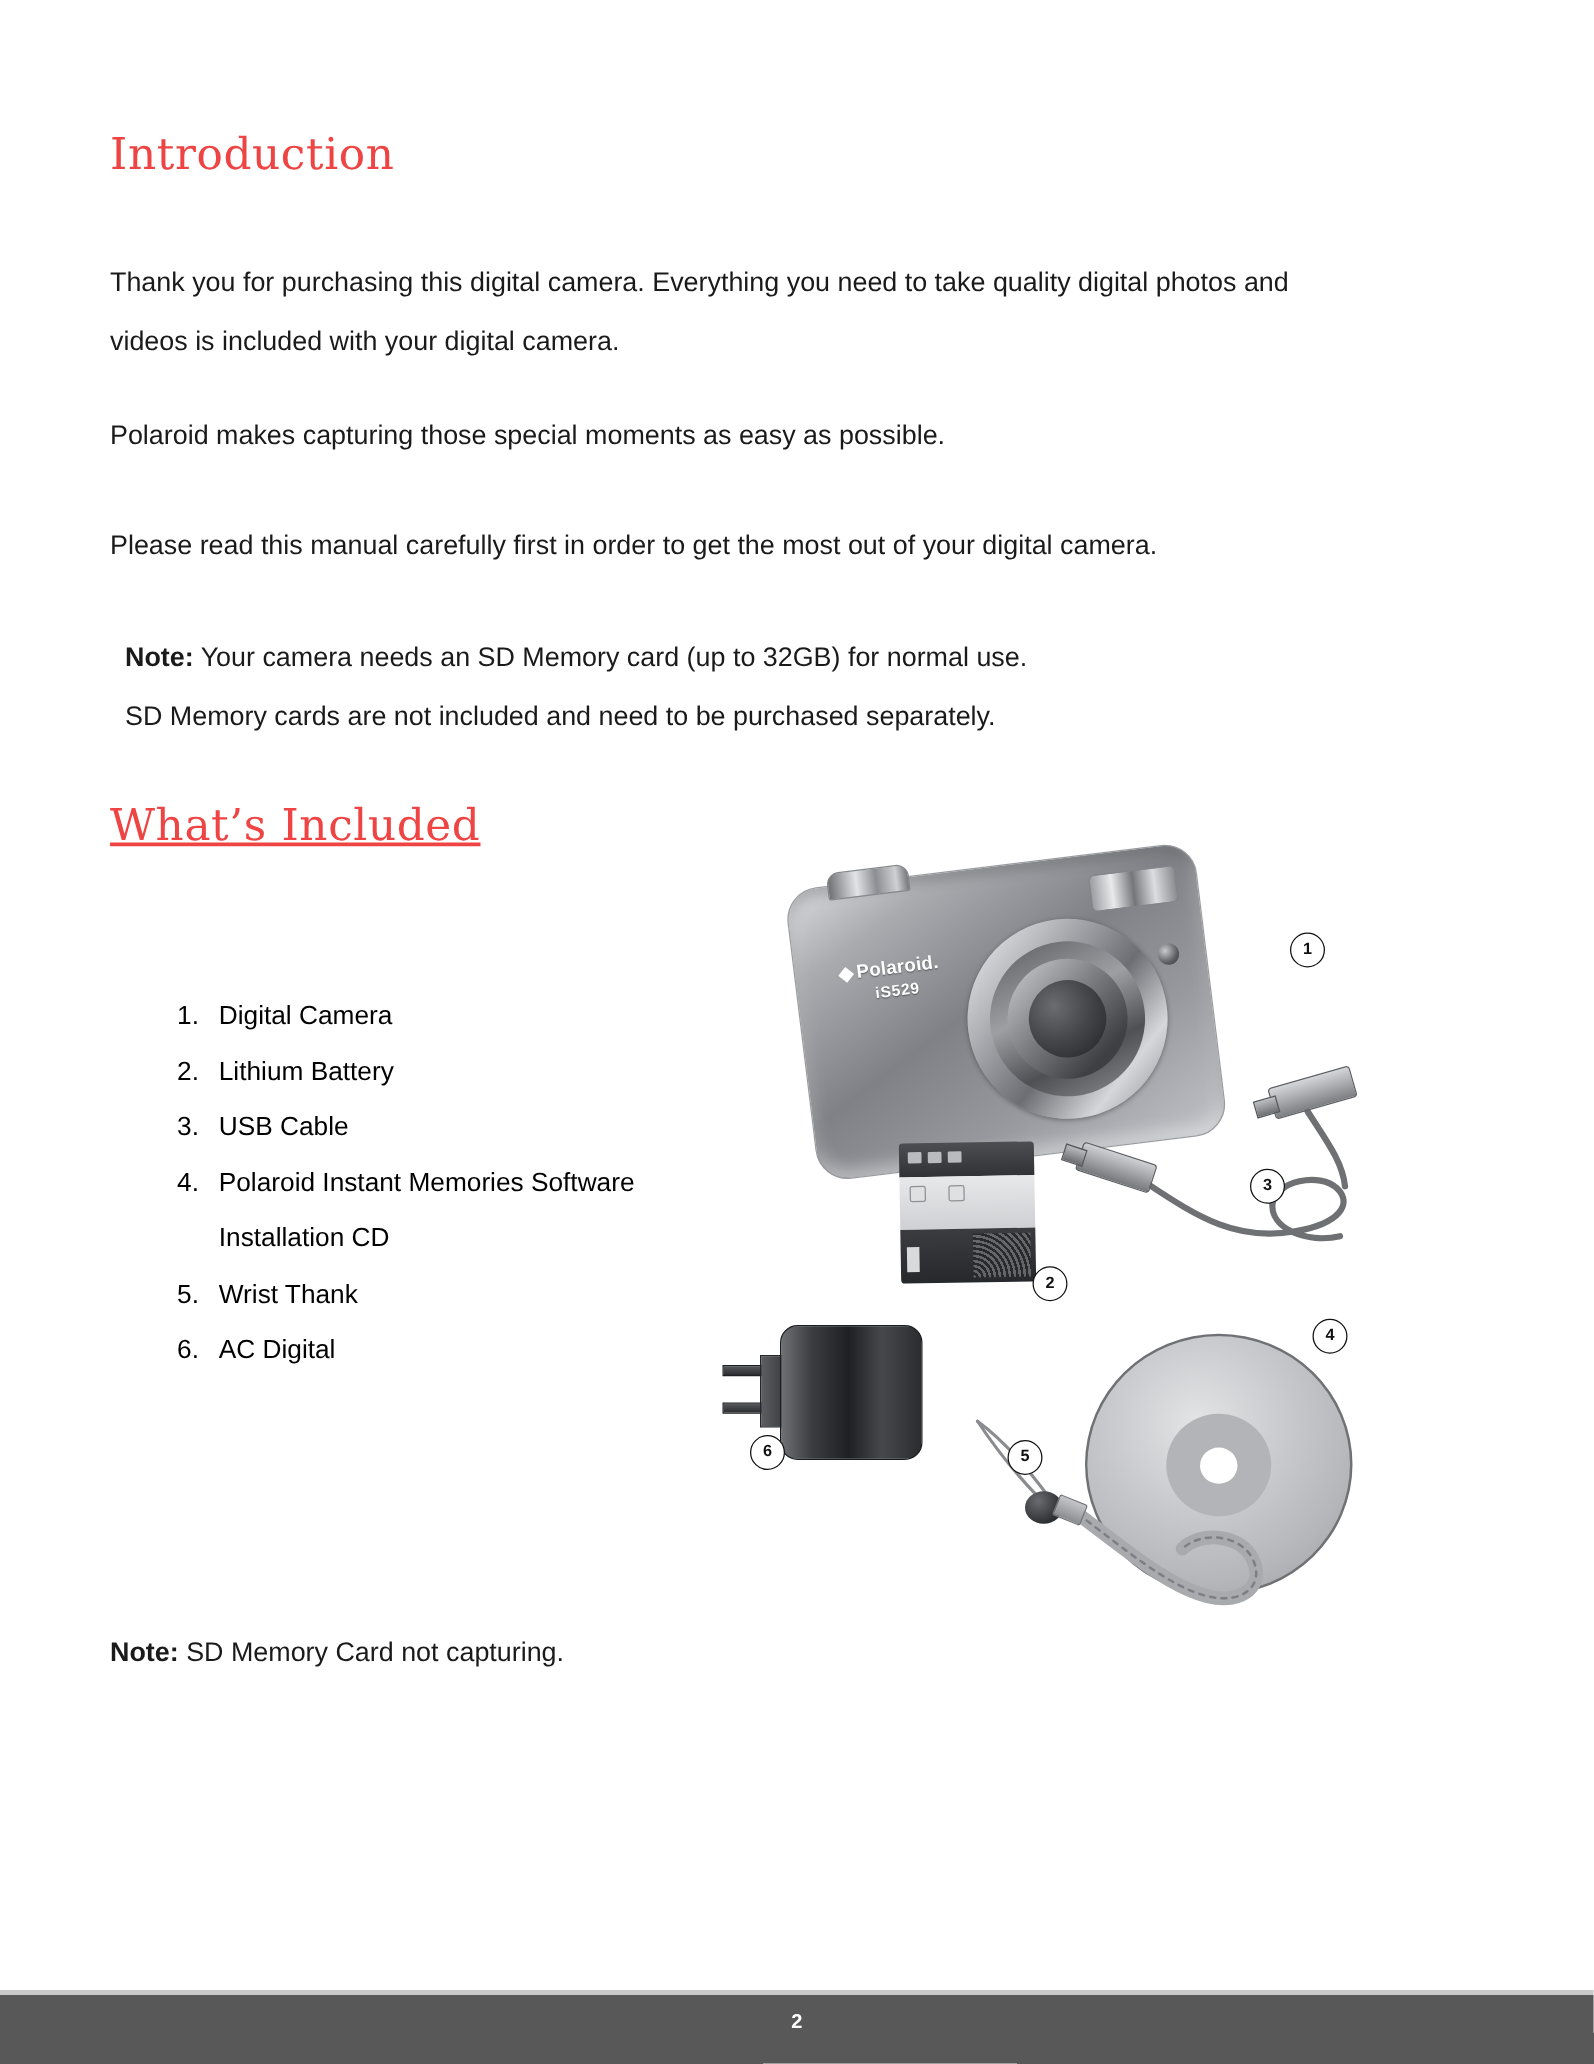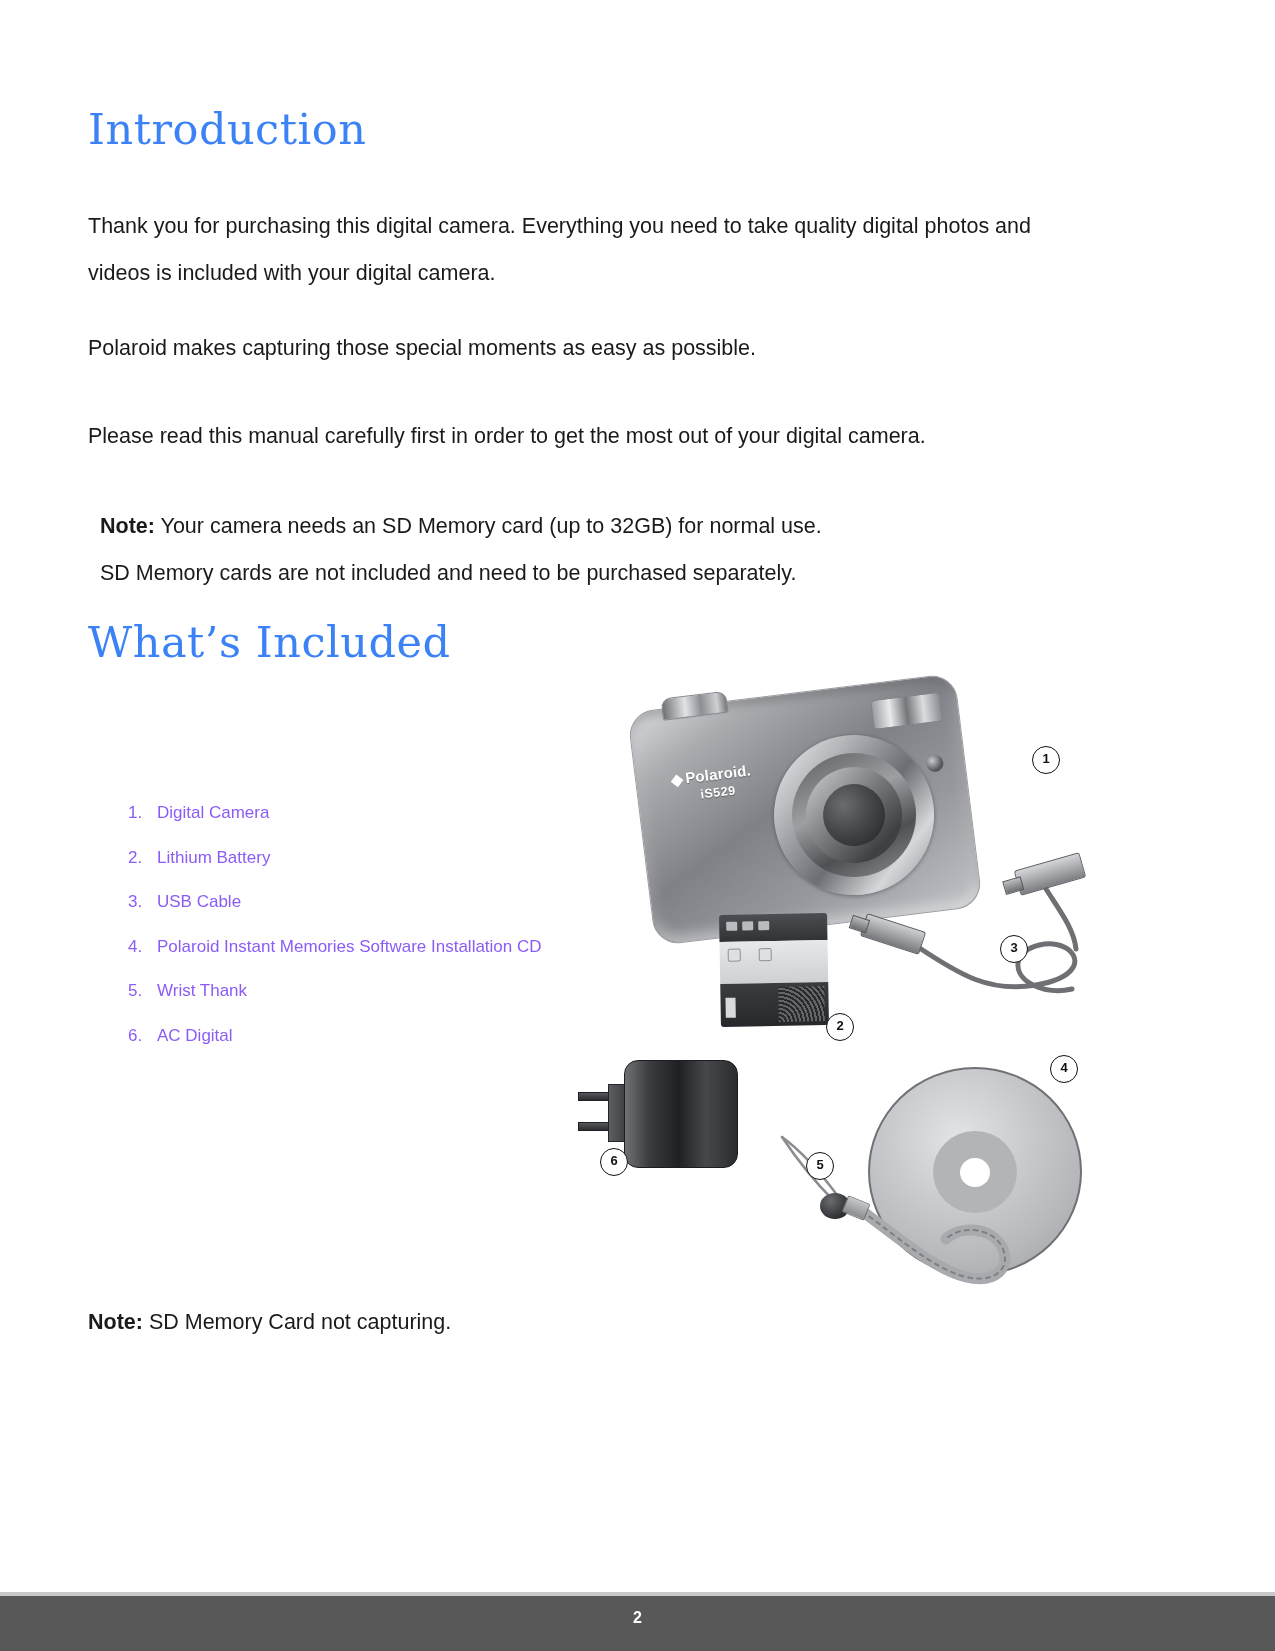--- a/index.html
+++ b/index.html
@@ -10,53 +10,53 @@
     color:#000000;
     position:relative;
     overflow:hidden;
   }
   .page { position:relative; width:1275px; height:1651px; }
 
   
   h1.section-heading {
     font-family:"DejaVu Serif", serif;
     font-weight:400;
-    font-size:43px;
+    font-size:35px;
     letter-spacing:0.5px;
     margin:0;
-    color:#3b82f6;
+    color:#ef4444;
   }
   #intro-heading { position:absolute; left:88px; top:104px; }
-  #included-heading { position:absolute; left:88px; top:617px; }
+  #included-heading { position:absolute; left:88px; top:641px;text-decoration:underline; }
 
   
   .para {
     position:absolute;
     left:88px;
     font-size:21.5px;
     line-height:47px;
     color:#1a1a1a;
     width:1010px;
   }
   #p-thanks { top:181px; }
   #p-polaroid { top:303px; }
   #p-read { top:391px; }
   #p-note1 { top:481px;margin-left:12px; }
   .bold { font-weight:700; }
 
   
   ol.included-list {
     position:absolute;
-    left:102px;
+    left:120px;
     top:791px;
     margin:0;
     padding:0 0 0 45px;
-    font-size:17px;
+    font-size:21px;
     line-height:44.5px;
-    color:#8b5cf6;
+    color:#000000;
     width:420px;
   }
   ol.included-list li { padding-left:10px; }
 
   
   #p-note2 {
     position:absolute;
     left:88px;
     top:1283px;
     font-size:21.5px;

